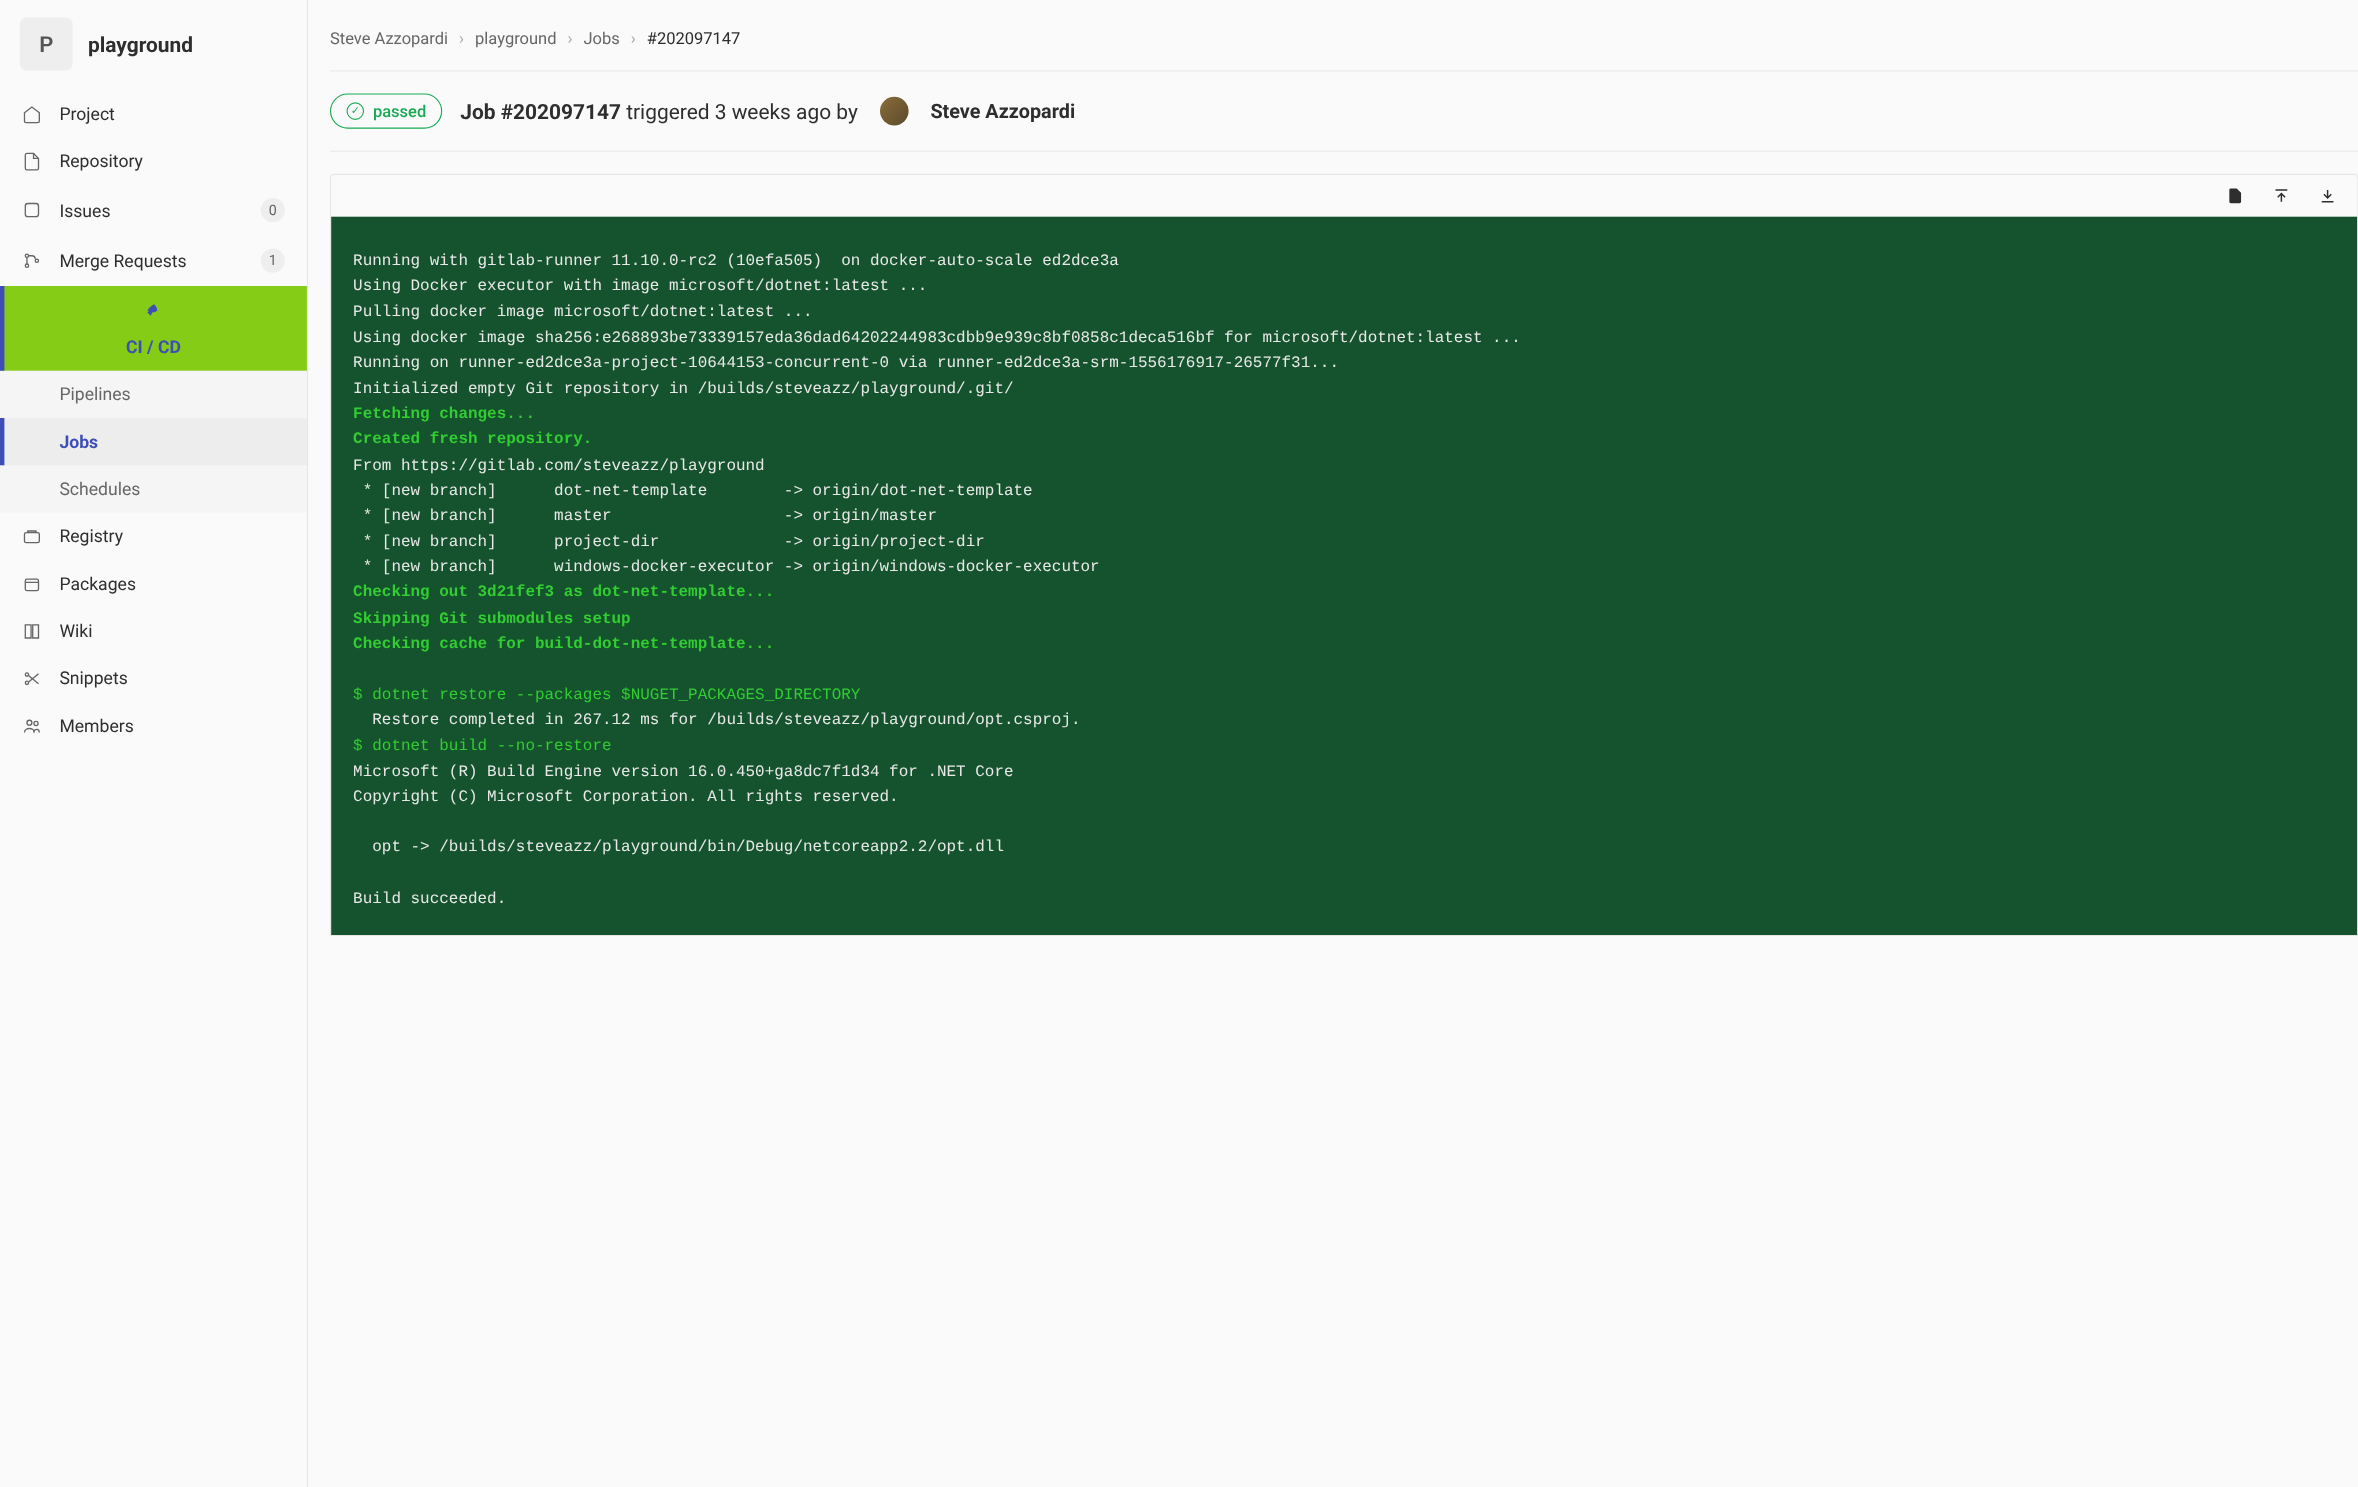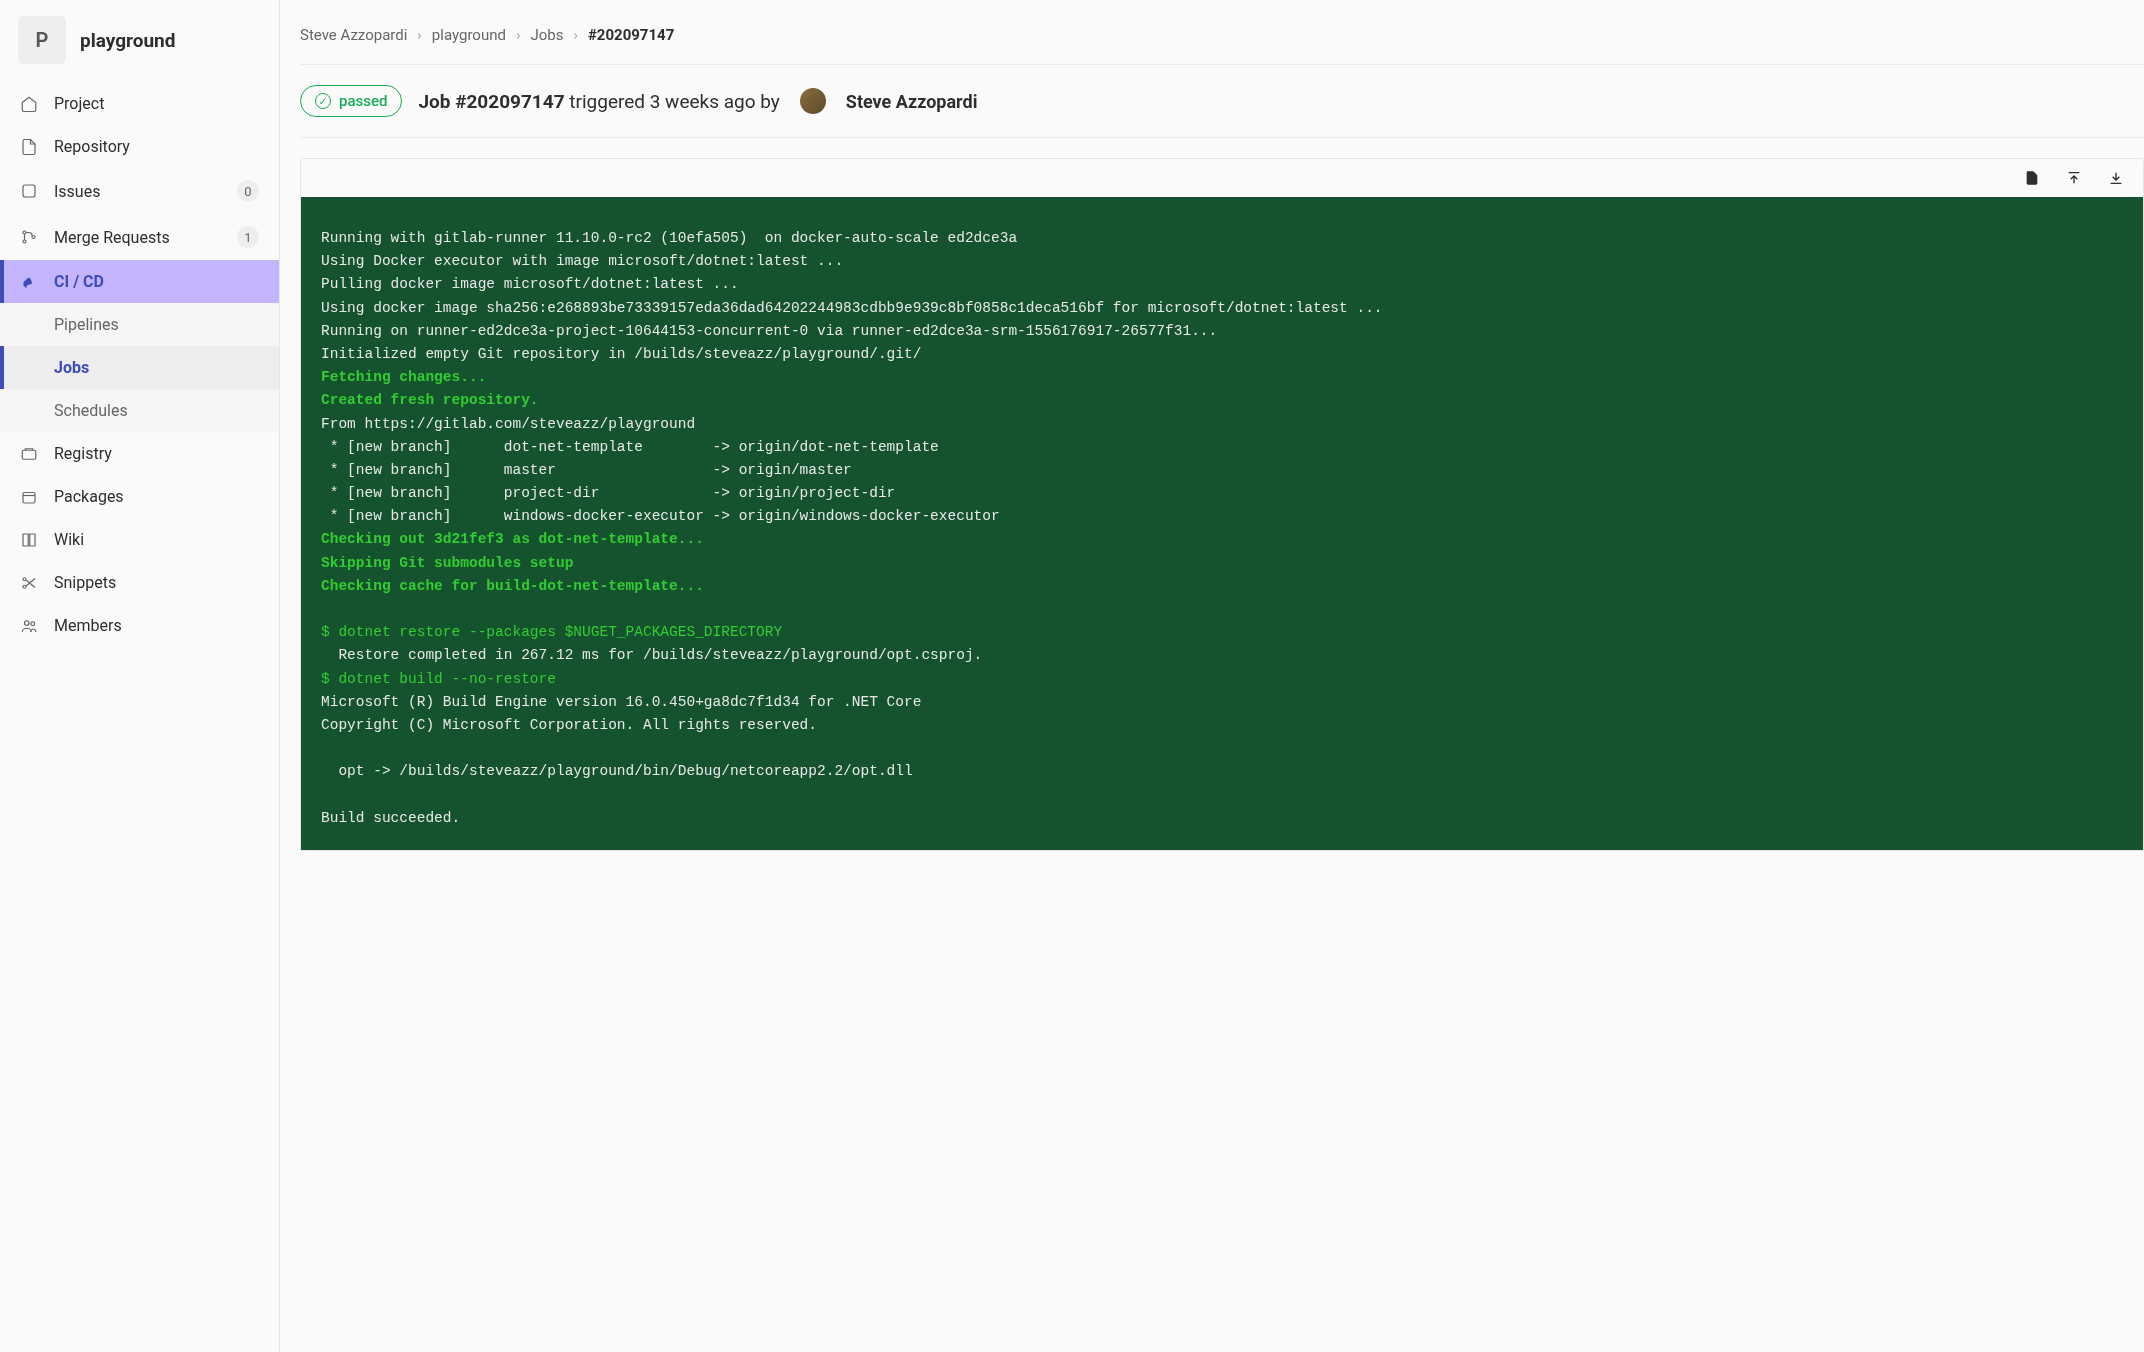--- a/index.html
+++ b/index.html
@@ -3,34 +3,34 @@
 <meta charset="utf-8">
 <style>
 * { margin: 0; padding: 0; box-sizing: border-box; }
 body { font-family: -apple-system, BlinkMacSystemFont, "Segoe UI", Roboto, sans-serif; background: #fafafa; color: #2e2e2e; }
 .layout { display: flex; min-height: 100vh; }
 .sidebar { width: 280px; background: #fafafa; border-right: 1px solid #e5e5e5; padding-top: 8px; }
 .sidebar-header { display: flex; align-items: center; padding: 8px 18px 18px; gap: 14px; }
 .proj-badge { width: 48px; height: 48px; background: #eee; border-radius: 6px; display: flex; align-items: center; justify-content: center; font-size: 20px; font-weight: 600; color: #555; }
 .proj-name { font-size: 19px; font-weight: 700; color: #2e2e2e; }
 .nav-item { display: flex; align-items: center; padding: 12px 20px; gap: 16px; cursor: pointer; font-size: 16px; color: #2e2e2e; position: relative; }
-.nav-item.active { background: #c4b5fd; color: #3e4db8; font-weight: 700; border-left: 4px solid #3e4db8; padding-left: 16px; }
+.nav-item.active { background: #84cc16; color: #3e4db8; font-weight: 700; border-left: 4px solid #3e4db8; padding-left: 16px; flex-direction: column; }
 .nav-item.active .nav-icon svg { stroke: #3e4db8; fill: #3e4db8; }
 .nav-icon { width: 18px; height: 18px; display: flex; align-items: center; justify-content: center; }
 .nav-icon svg { width: 18px; height: 18px; stroke: #666; fill: none; stroke-width: 1.6; }
 .nav-label { flex: 1; }
 .nav-badge { background: #eee; border-radius: 12px; min-width: 22px; height: 22px; font-size: 13px; display: flex; align-items: center; justify-content: center; color: #666; padding: 0 6px; }
 .sub-nav { background: #f5f5f5; }
 .sub-item { padding: 12px 20px 12px 54px; font-size: 16px; color: #666; cursor: pointer; }
 .sub-item.active { background: #ededed; color: #3e4db8; font-weight: 700; border-left: 4px solid #3e4db8; padding-left: 50px; }
 .main { flex: 1; padding: 20px 0 0 20px; overflow: hidden; }
 .breadcrumb { display: flex; align-items: center; gap: 10px; font-size: 15px; color: #666; padding: 6px 0 20px; }
 .bc-sep { color: #aaa; }
 .bc-item { cursor: pointer; }
-.bc-current { font-weight: 700; color: #2e2e2e; }
+.bc-current { font-weight: 400; color: #2e2e2e; }
 .divider { border: none; border-top: 1px solid #eaeaea; }
 .job-header { display: flex; align-items: center; gap: 16px; padding: 20px 0; }
 .status-badge { border: 1.5px solid #1aaa55; color: #1aaa55; border-radius: 18px; padding: 6px 14px; display: flex; align-items: center; gap: 8px; font-size: 15px; font-weight: 500; }
 .status-icon { width: 16px; height: 16px; border: 1.5px solid #1aaa55; border-radius: 50%; display: flex; align-items: center; justify-content: center; font-size: 10px; }
 .job-title { font-size: 19px; }
 .job-title strong { font-weight: 700; }
 .avatar { width: 26px; height: 26px; border-radius: 50%; background: linear-gradient(135deg, #8a6d3b, #5a4a2b); display: inline-block; vertical-align: middle; margin: 0 4px; }
 .author { font-size: 18px; font-weight: 700; }
 .terminal-wrap { margin-top: 20px; border: 1px solid #e5e5e5; border-radius: 4px 4px 0 0; overflow: hidden; }
 .terminal-toolbar { background: #fafafa; padding: 10px 18px; display: flex; justify-content: flex-end; gap: 24px; }

